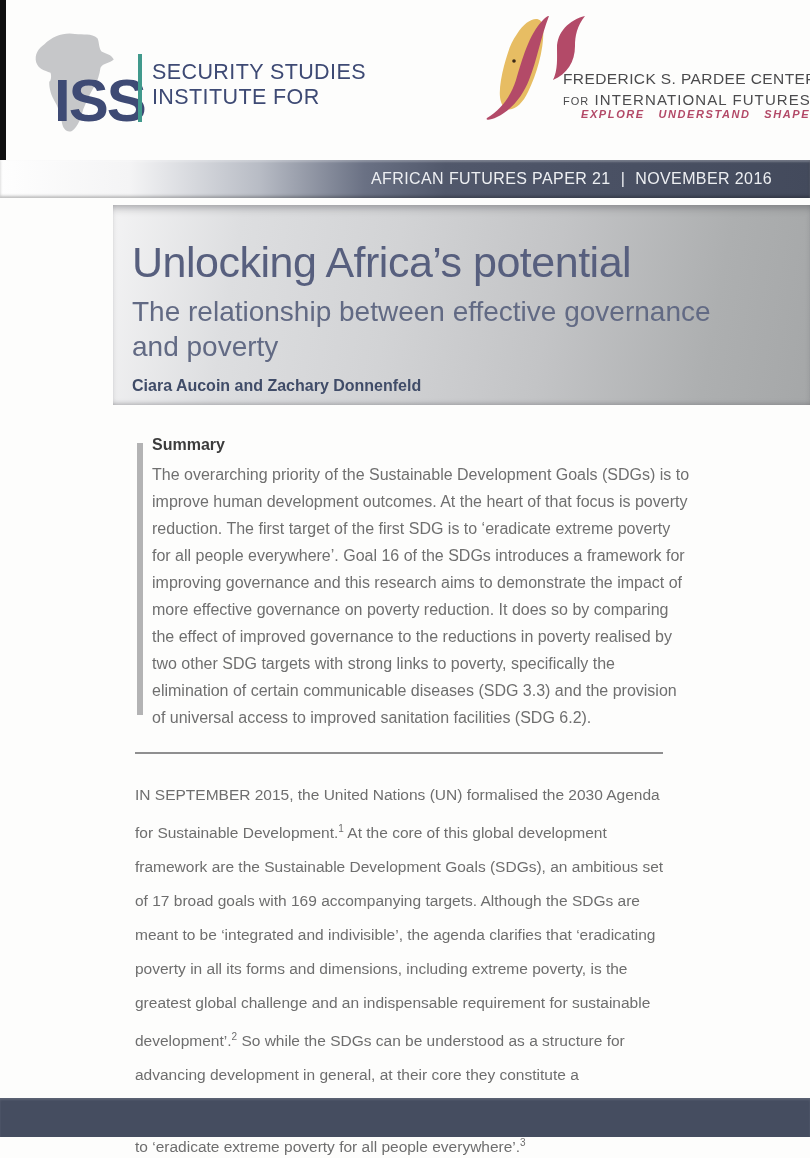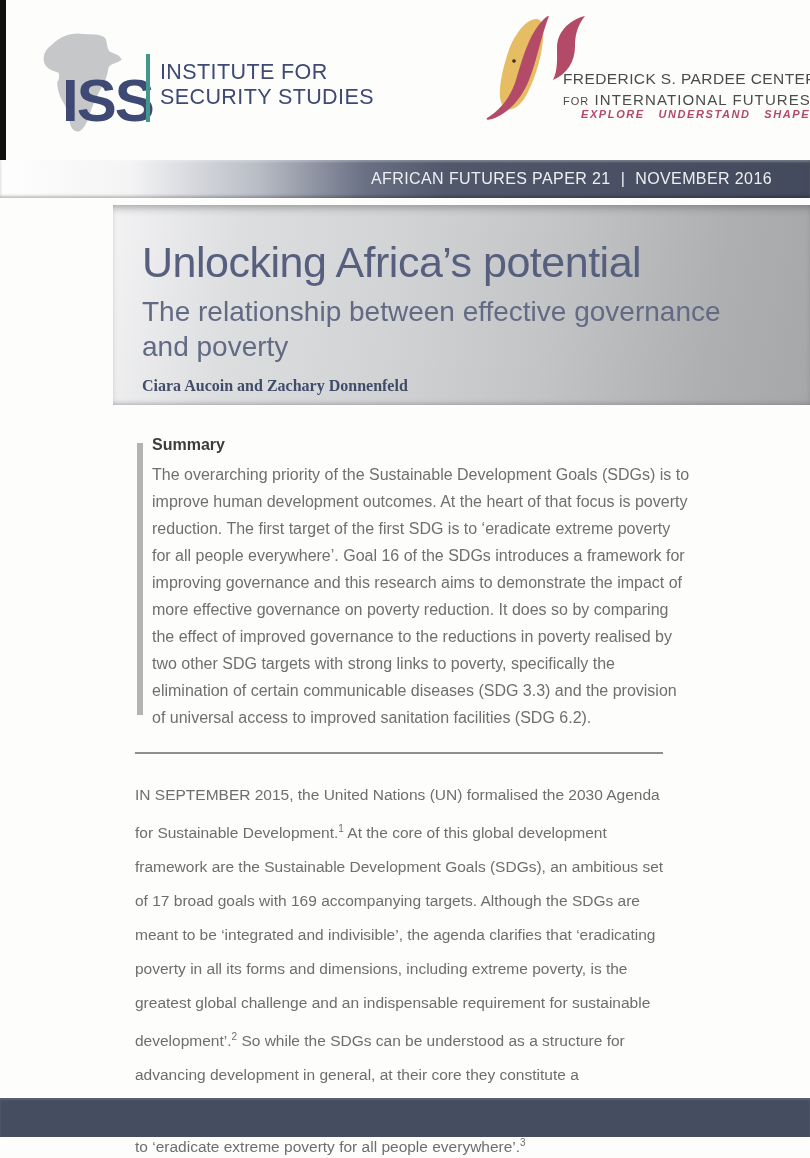--- a/index.html
+++ b/index.html
@@ -14,21 +14,21 @@
   
   .scan-strip {
     position: absolute; left: 0; top: 0;
     width: 6px; height: 192px;
     background: #101010;
   }
 
   
   .header { position: absolute; left: 0; top: 0; width: 810px; height: 160px; }
 
-  .iss-logo { position: absolute; left: 28px; top: 18px; width: 360px; height: 125px; }
+  .iss-logo { position: absolute; left: 20px; top: 18px; width: 360px; height: 125px; }
   .iss-africa { position: absolute; left: 4px; top: 6px; width: 102px; height: 116px; }
   .iss-acronym {
     position: absolute; left: 34px; top: 48px;
     font-size: 60px; font-weight: 700; letter-spacing: -2px;
     color: #3e4a74;
   }
   .iss-divider {
     position: absolute; left: 118px; top: 36px;
     width: 4px; height: 68px; background: #41998c;
   }
@@ -68,34 +68,34 @@
     color: #edeff2; font-size: 16px; letter-spacing: 0.4px; white-space: nowrap;
   }
   .banner-sep { margin: 0 10px; }
 
   
   .title-box {
     position: absolute; left: 113px; top: 205px; width: 697px; height: 200px;
     background: linear-gradient(100deg,
       #f3f3f4 0%, #dddee0 18%, #d2d3d5 40%, #c3c4c6 62%, #adafb0 85%, #a5a7a8 100%);
     box-shadow: inset 0 7px 9px -5px rgba(70,70,75,0.5), inset 0 -4px 5px -3px rgba(110,110,115,0.55);
-    padding: 33px 0 0 29px;
+    padding: 33px 0 0 19px;
   }
   .paper-title {
     font-size: 43px; font-weight: 400; letter-spacing: -0.5px;
     color: #575f7e;
   }
   .paper-subtitle {
     margin-top: 7px; max-width: 620px;
     font-size: 28px; line-height: 35px; font-weight: 400;
     color: #626a84;
   }
   .paper-authors {
     margin-top: 13px;
-    font-size: 16px; font-weight: 700; color: #404c68; font-family: Liberation Serif, serif;
+    font-size: 16px; font-weight: 700; color: #404c68;
   }
 
   
   .summary-section { position: absolute; left: 137px; top: 436px; width: 560px; }
   .summary-bar {
     position: absolute; left: 0; top: 7px; width: 6px; height: 272px;
     background: #b3b3b4;
   }
   .summary-content { margin-left: 15px; }
   .summary-heading { font-size: 16px; font-weight: 700; color: #3c3c3c; }
@@ -135,22 +135,22 @@
   <div class="iss-logo">
     <svg class="iss-africa" viewBox="0 0 100 110" preserveAspectRatio="xMidYMid meet">
       <path fill="#c6c7c9" d="M20,18 C28,10 40,6 50,8 C58,9 66,7 72,12 C74,16 73,21 76,25
         C80,27 86,28 88,33 C84,37 78,36 75,41 C74,48 72,55 68,61 C64,68 61,75 58,82
         C56,90 53,99 47,103 C42,105 38,101 37,94 C36,86 33,79 29,72 C26,66 24,59 25,52
         C24,58 28,52 26,46 C20,44 14,42 12,36 C10,28 14,22 20,18 Z"></path>
     </svg>
     <div class="iss-acronym">ISS</div>
     <div class="iss-divider"></div>
     <div class="iss-name">
+      <div>SECURITY STUDIES</div>
       <div>INSTITUTE FOR</div>
-      <div>SECURITY STUDIES</div>
     </div>
   </div>
 
   <div class="pardee-logo">
     <svg class="pardee-mark" viewBox="0 0 140 118" preserveAspectRatio="xMidYMid meet">
 
       <path fill="#e7bd63" d="M34,20 C44,4 58,0 60,12 C62,30 55,58 45,78 C39,91 28,100 21,93
         C14,86 17,68 21,52 C25,38 27,30 34,20 Z"></path>
 
       <path fill="#b34a68" d="M66,2 C58,22 54,46 46,66 C40,81 30,95 14,103 C8,106 2,107 4,104

